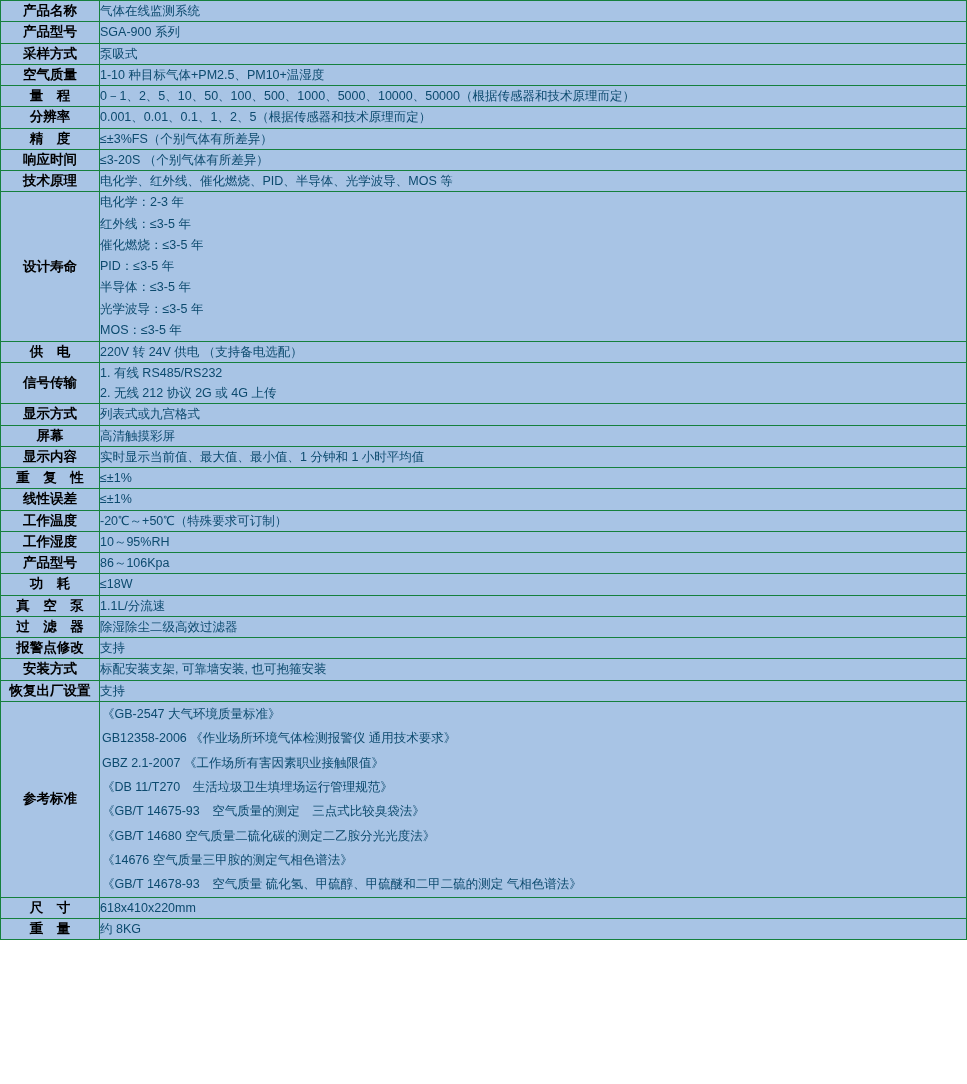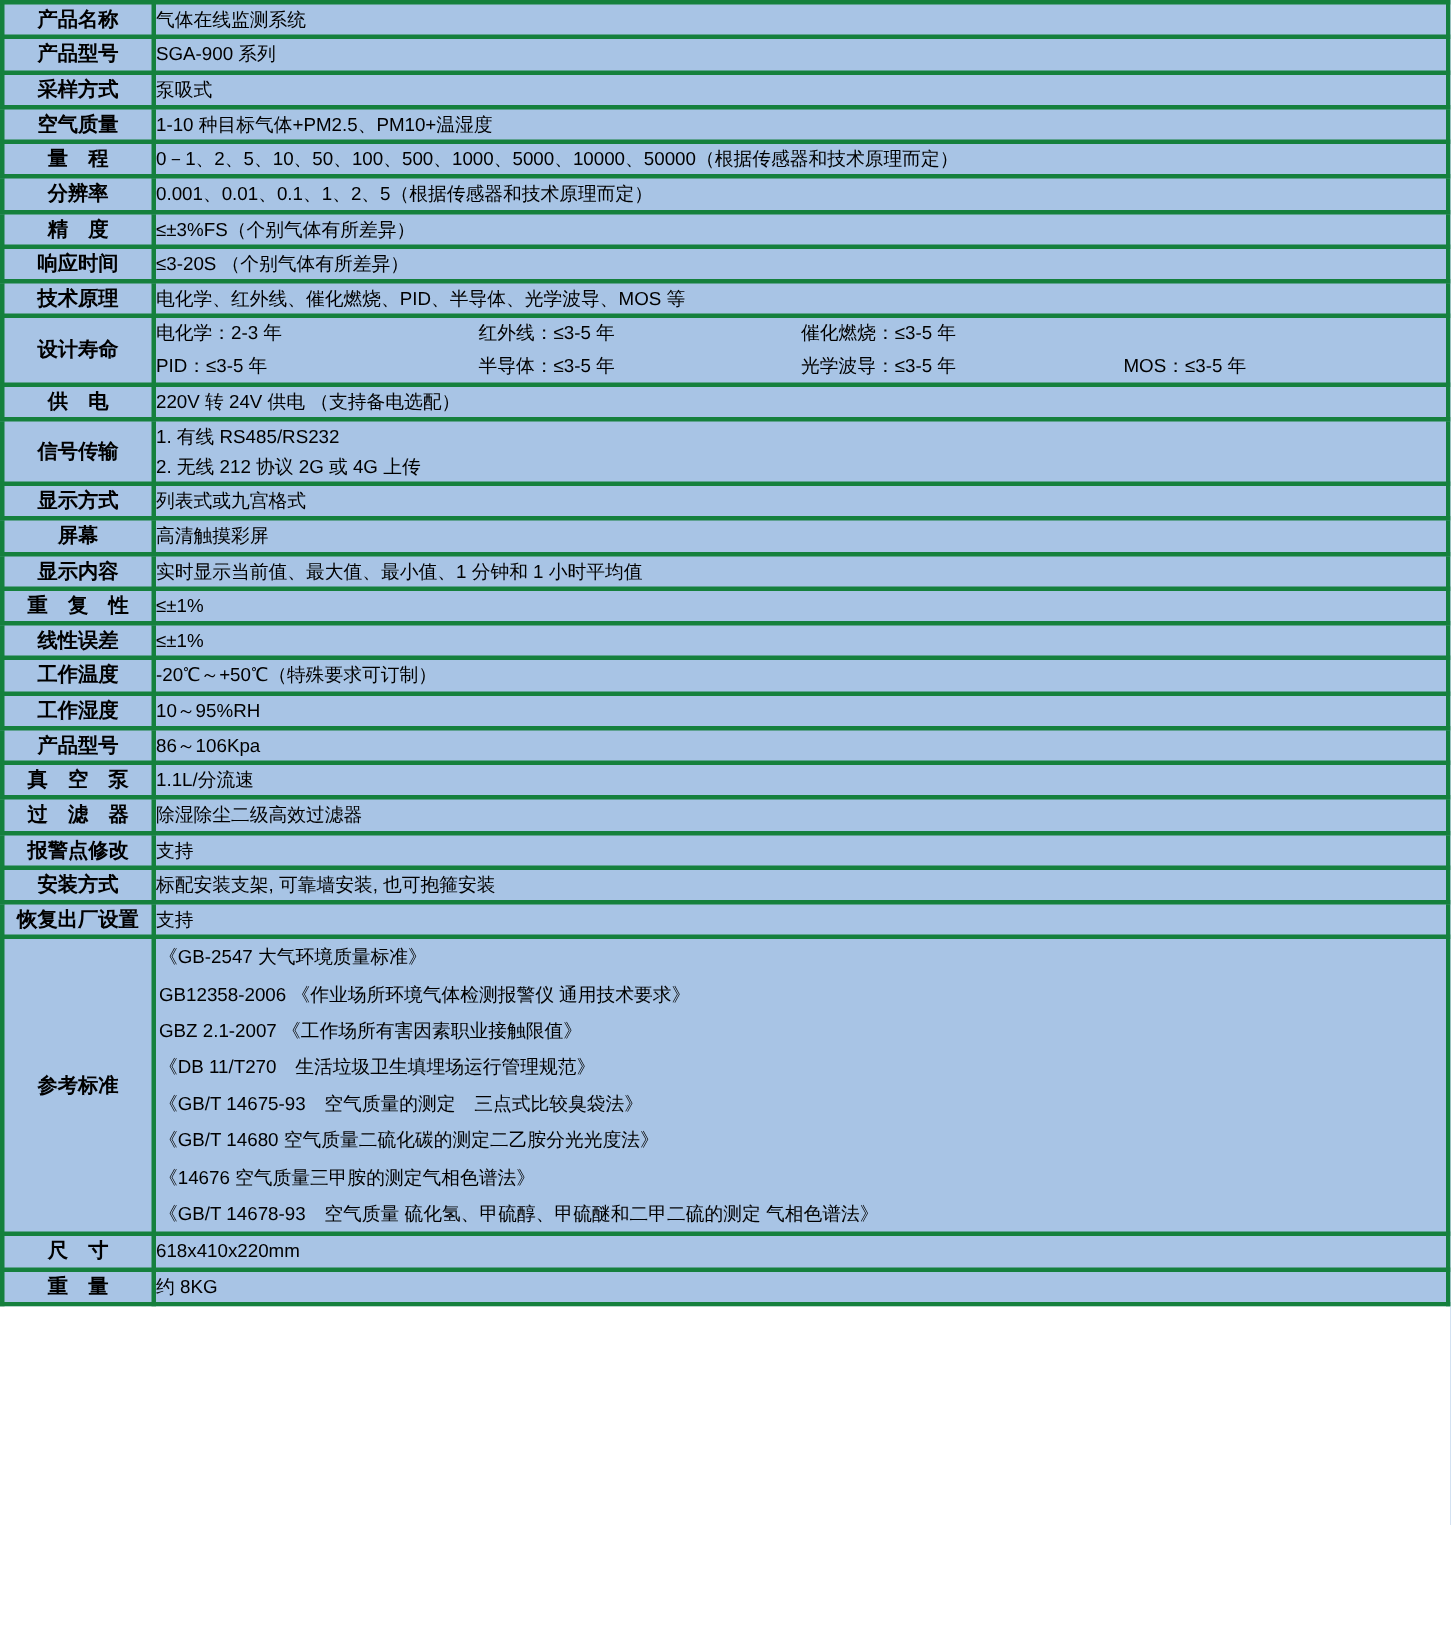--- a/index.html
+++ b/index.html
@@ -11,52 +11,53 @@
     font-family: "Liberation Sans", sans-serif;
     width: 967px;
   }
   table.spec {
     border-collapse: collapse;
     width: 967px;
     table-layout: fixed;
     background: #a8c4e5;
   }
   table.spec td {
-    border: 3px solid #15803d;
+    border: 1px solid #15803d;
     vertical-align: middle;
     padding: 0;
   }
   td.label {
     width: 98px;
     text-align: center;
     font-weight: bold;
     font-size: 13.5px;
     color: #000000;
     padding: 8px 2px;
     line-height: 1.5;
     background: #a8c4e5;
   }
   td.value {
     padding: 8px 10px;
     font-size: 12.5px;
-    color: #000000;
+    color: #0c4a6e;
     line-height: 1.6;
     background: #a8c4e5;
   }
   .v-line {
     display: block;
     white-space: pre;
   }
   .life-grid {
     display: block;
   }
   .life-row {
     display: flex;
     width: 100%;
     line-height: 1.7;
+    flex-direction: column;
   }
   .life-cell {
     flex: 0 0 25%;
     white-space: nowrap;
   }
   .std-line {
     display: block;
     line-height: 1.95;
     padding-left: 2px;
   }
@@ -158,20 +159,24 @@
       </tr>
       <tr>
         <td class="label">工作湿度</td>
         <td class="value">10～95%RH</td>
       </tr>
       <tr>
         <td class="label">产品型号</td>
         <td class="value">86～106Kpa</td>
       </tr>
       <tr>
+        <td class="label">功　耗</td>
+        <td class="value">≤18W</td>
+      </tr>
+      <tr>
         <td class="label">真　空　泵</td>
         <td class="value">1.1L/分流速</td>
       </tr>
       <tr>
         <td class="label">过　滤　器</td>
         <td class="value">除湿除尘二级高效过滤器</td>
       </tr>
       <tr>
         <td class="label">报警点修改</td>
         <td class="value">支持</td>

